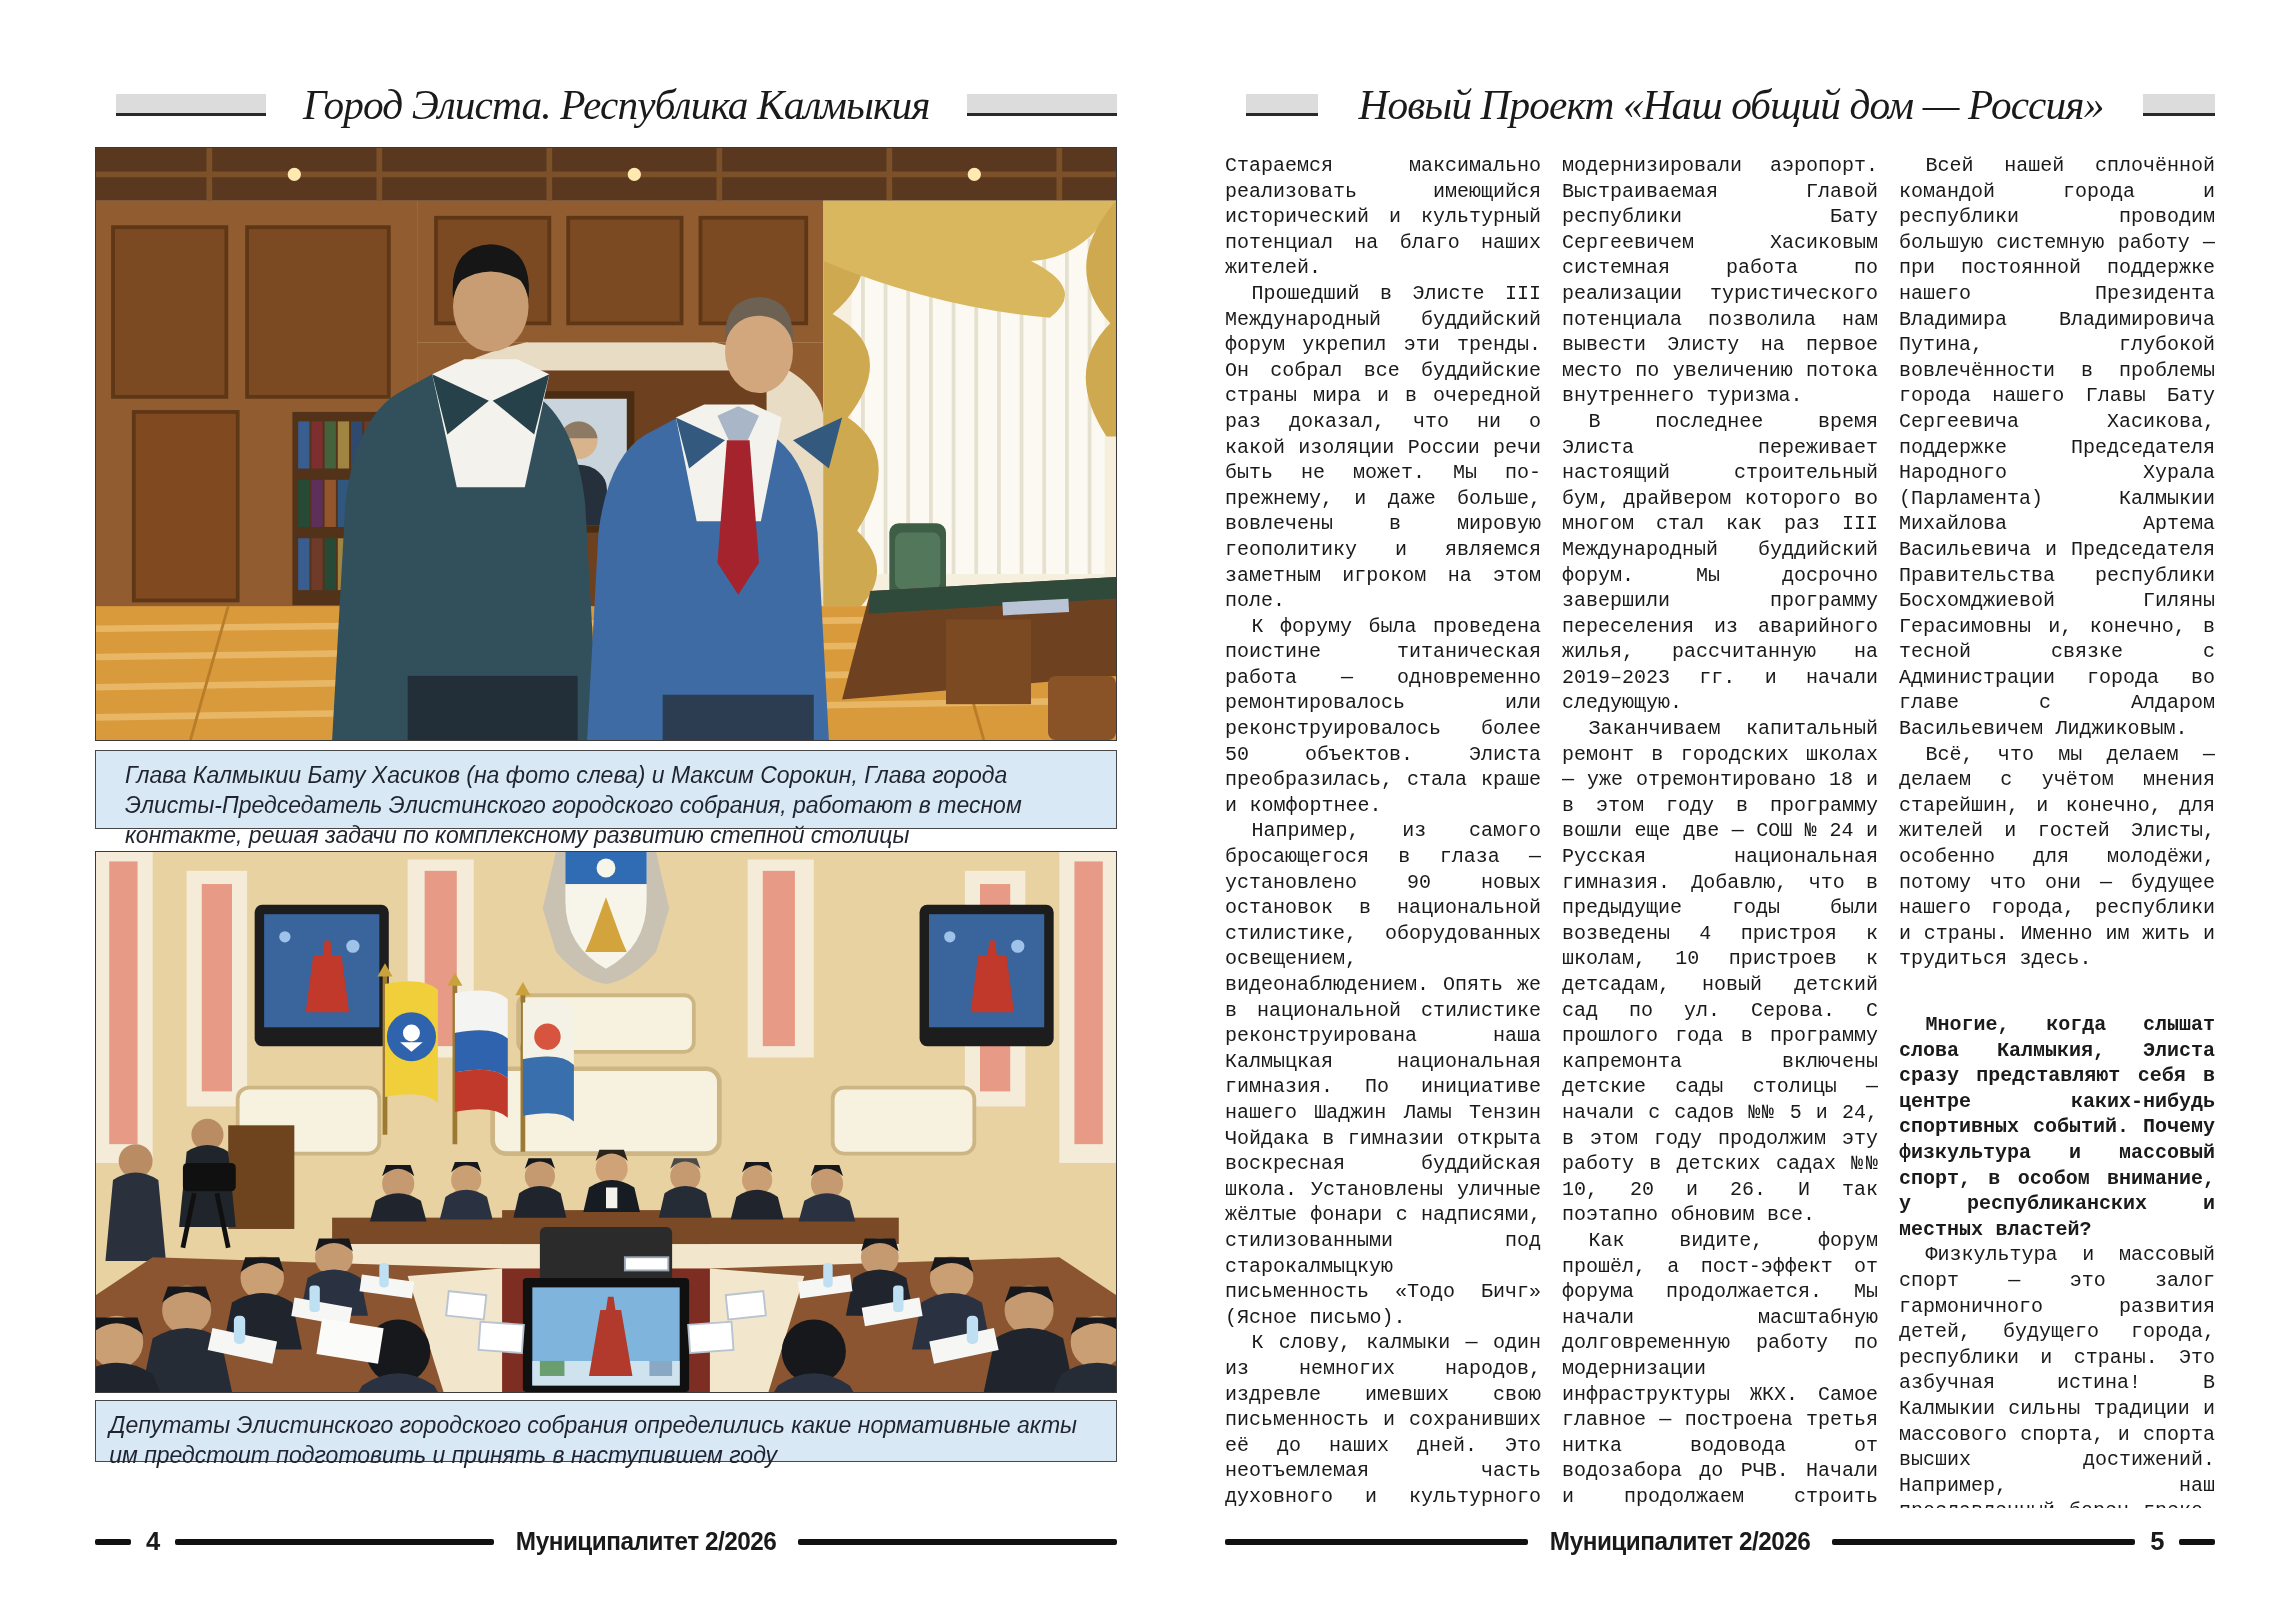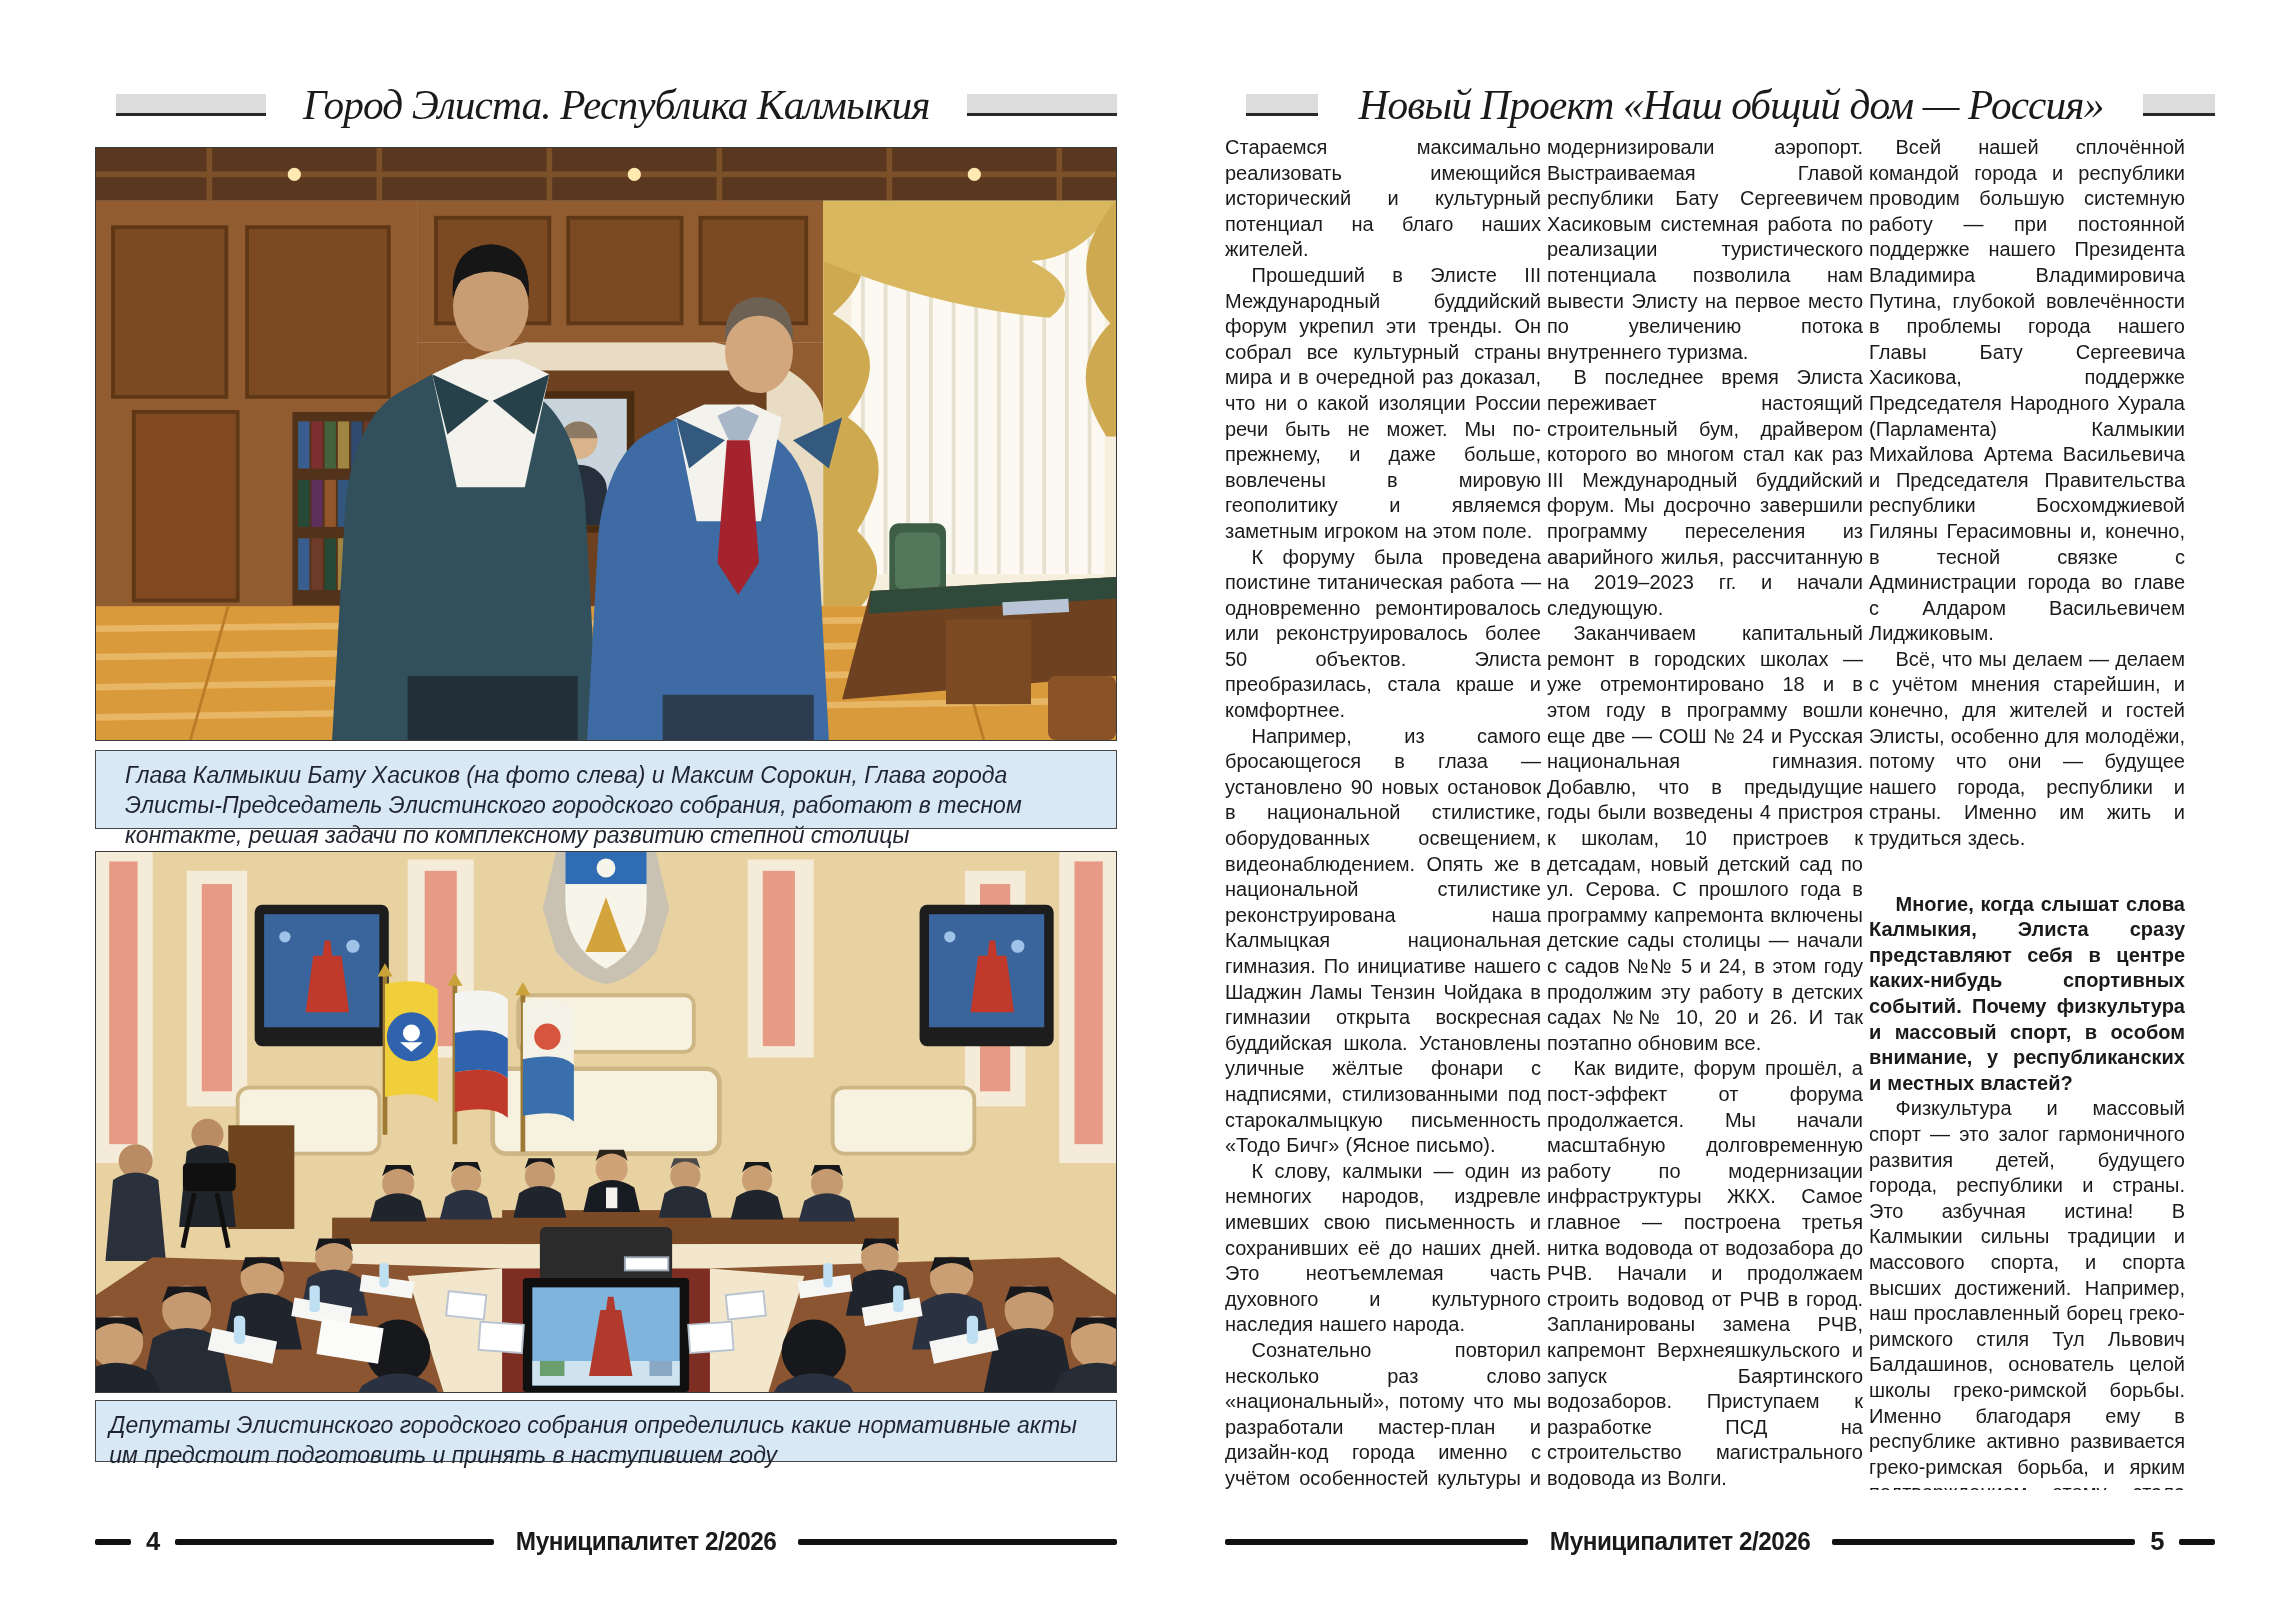--- a/index.html
+++ b/index.html
@@ -23,21 +23,21 @@
   .photo2{top:851px;height:542px;}
 
   
   .caption{position:absolute;left:0;width:1022px;box-sizing:border-box;background:#d9e8f5;
            border:1.9px solid #474747;padding:8.5px 13.2px 10.4px;font-style:italic;font-size:23px;
            line-height:1.32;color:#1f2430;}
   .caption1{top:750px;height:79px;padding-left:29px;}
   .caption2{top:1400px;height:62px;}
 
   
-  .columns{position:absolute;top:135px;left:0;width:990px;height:1355px;display:flex;gap:6px;}
+  .columns{position:absolute;top:153px;left:0;width:990px;height:1355px;display:flex;gap:21px;font-family:Liberation Mono, monospace;}
   .col{width:316px;overflow:hidden;text-align:justify;font-size:20px;line-height:25.6px;
        hyphens:auto;-webkit-hyphens:auto;word-spacing:0.5px;}
   .col p{margin:0;text-indent:26.5px;}
   .col p.noindent{text-indent:0;}
   .col p.question{font-weight:bold;margin-top:40px;}
 
   
   .running-foot{position:absolute;top:1529px;left:0;right:0;display:flex;align-items:center;gap:15px;
                 font-weight:bold;font-size:25.6px;letter-spacing:-0.5px;}
   .foot-rule{flex:1;height:5.7px;background:#111;border-radius:1.9px;}
@@ -431,21 +431,21 @@
 
     <header class="running-head">
       <span class="head-bar"></span>
       <h1 class="head-title">Новый Проект «Наш общий дом — Россия»</h1>
       <span class="head-bar"></span>
     </header>
 
     <div class="columns">
       <div class="col">
         <p class="noindent">Стараемся максимально реализовать имеющийся исторический и культурный потенциал на благо наших жителей.</p>
-        <p>Прошедший в Элисте III Международный буддийский форум укрепил эти тренды. Он собрал все культурный страны мира и в очередной раз доказал, что ни о какой изоляции России речи быть не может. Мы по-прежнему, и даже больше, вовлечены в мировую геополитику и являемся заметным игроком на этом поле.</p>
+        <p>Прошедший в Элисте III Международный буддийский форум укрепил эти тренды. Он собрал все буддийские страны мира и в очередной раз доказал, что ни о какой изоляции России речи быть не может. Мы по-прежнему, и даже больше, вовлечены в мировую геополитику и являемся заметным игроком на этом поле.</p>
         <p>К форуму была проведена поистине титаническая работа — одновременно ремонтировалось или реконструировалось более 50 объектов. Элиста преобразилась, стала краше и комфортнее.</p>
         <p>Например, из самого бросающегося в глаза — установлено 90 новых остановок в национальной стилистике, оборудованных освещением, видеонаблюдением. Опять же в национальной стилистике реконструирована наша Калмыцкая национальная гимназия. По инициативе нашего Шаджин Ламы Тензин Чойдака в гимназии открыта воскресная буддийская школа. Установлены уличные жёлтые фонари с надписями, стилизованными под старокалмыцкую письменность «Тодо Бичг» (Ясное письмо).</p>
         <p>К слову, калмыки — один из немногих народов, издревле имевших свою письменность и сохранивших её до наших дней. Это неотъемлемая часть духовного и культурного наследия нашего народа.</p>
         <p>Сознательно повторил несколько раз слово «национальный», потому что мы разработали мастер-план и дизайн-код города именно с учётом особенностей культуры и традиций для сохранения уникального облика в национальной стилистике, широко применяется национальная вертикальная письменность Тодо Бичг и стилизации под неё.</p>
 
       </div>
       <div class="col">
         <p class="noindent">модернизировали аэропорт. Выстраиваемая Главой республики Бату Сергеевичем Хасиковым системная работа по реализации туристического потенциала позволила нам вывести Элисту на первое место по увеличению потока внутреннего туризма.</p>
         <p>В последнее время Элиста переживает настоящий строительный бум, драйвером которого во многом стал как раз III Международный буддийский форум. Мы досрочно завершили программу переселения из аварийного жилья, рассчитанную на 2019–2023 гг. и начали следующую.</p>
         <p>Заканчиваем капитальный ремонт в городских школах — уже отремонтировано 18 и в этом году в программу вошли еще две — СОШ № 24 и Русская национальная гимназия. Добавлю, что в предыдущие годы были возведены 4 пристроя к школам, 10 пристроев к детсадам, новый детский сад по ул. Серова. С прошлого года в программу капремонта включены детские сады столицы — начали с садов №№ 5 и 24, в этом году продолжим эту работу в детских садах №№ 10, 20 и 26. И так поэтапно обновим все.</p>

